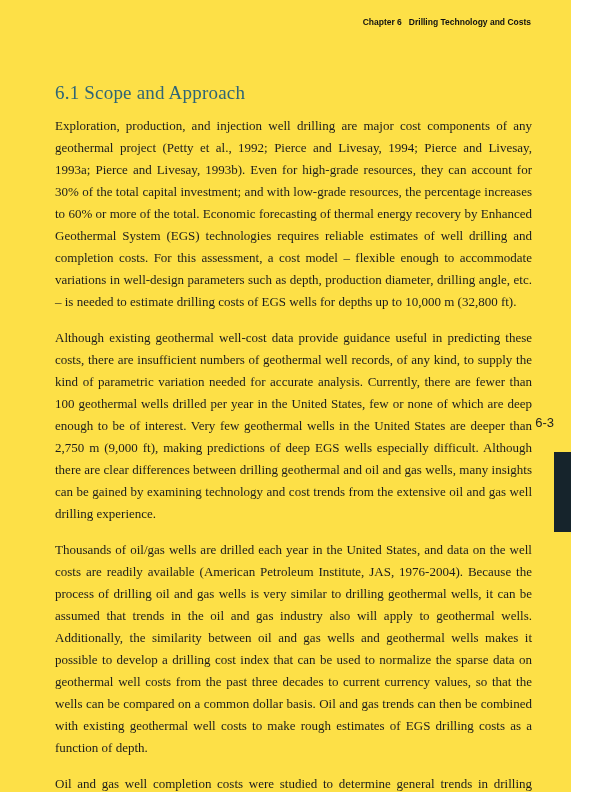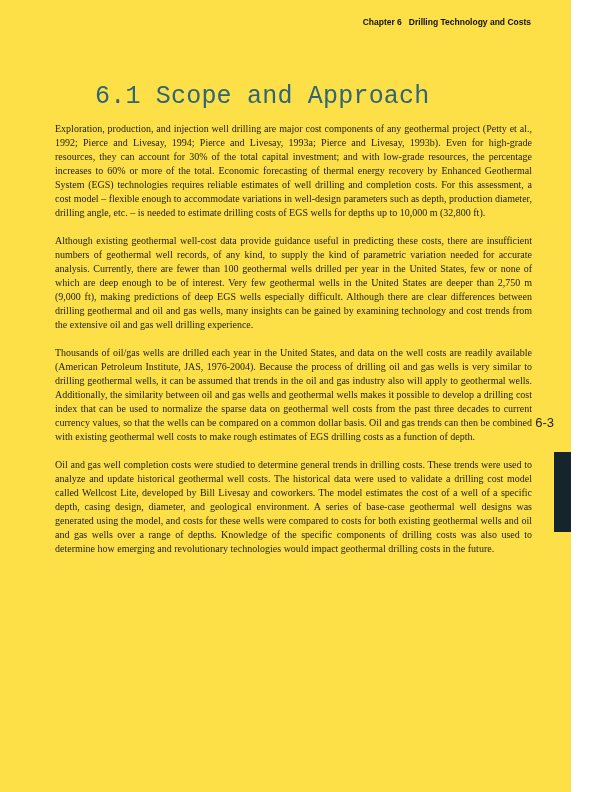--- a/index.html
+++ b/index.html
@@ -25,31 +25,30 @@
   }
   .running-header .chapter { font-weight: 700; margin-right: 7px; }
   .running-header .title { font-weight: 700; }
   .content {
     position: absolute;
     left: 55px;
     top: 82px;
     width: 477px;
   }
   .section-title {
-    font-family: Liberation Mono, monospace;
+    font-family: Liberation Serif, serif;
     font-weight: 400;
-    font-size: 25px;
+    font-size: 19px;
     letter-spacing: 0.2px;
     color: #2e6577;
     margin-bottom: 11px;
-    margin-left: 40px;
   }
   .body-para {
-    font-size: 10px;
-    line-height: 14px;
+    font-size: 13px;
+    line-height: 22px;
     text-align: justify;
     color: #1c1c1c;
     margin-bottom: 14px;
   }
   .page-number {
     position: absolute;
     top: 415px;
     right: 17px;
     font-family: "Liberation Sans", sans-serif;
     font-size: 13px;

